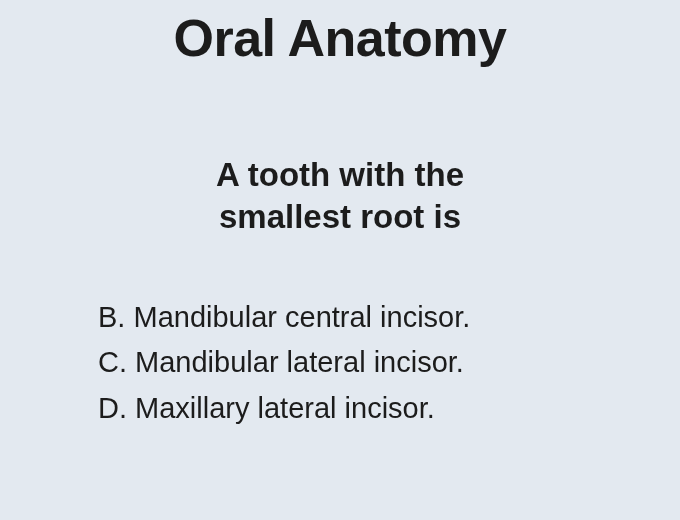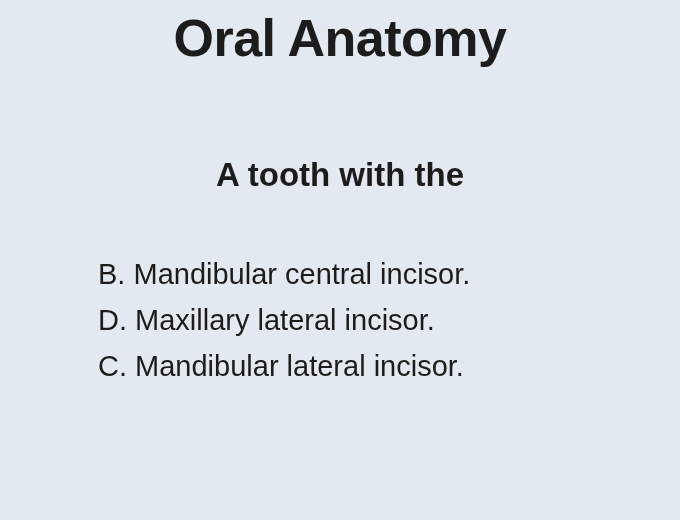--- a/index.html
+++ b/index.html
@@ -66,30 +66,31 @@
 </style>
 </head>
 <body>
 
 <div class="card">
 
   <h1 class="title">Oral Anatomy</h1>
 
   <div class="question">
     <span class="qline">A tooth with the</span>
+    <span class="qline">smallest root is</span>
   </div>
 
   <div class="options">
     <div class="option">
       <span class="letter">B.</span>
       <span class="text">Mandibular central incisor.</span>
     </div>
     <div class="option">
+      <span class="letter">C.</span>
+      <span class="text">Mandibular lateral incisor.</span>
+    </div>
+    <div class="option">
       <span class="letter">D.</span>
       <span class="text">Maxillary lateral incisor.</span>
-    </div>
-    <div class="option">
-      <span class="letter">C.</span>
-      <span class="text">Mandibular lateral incisor.</span>
     </div>
   </div>
 
 </div>
 
 </body></html>

